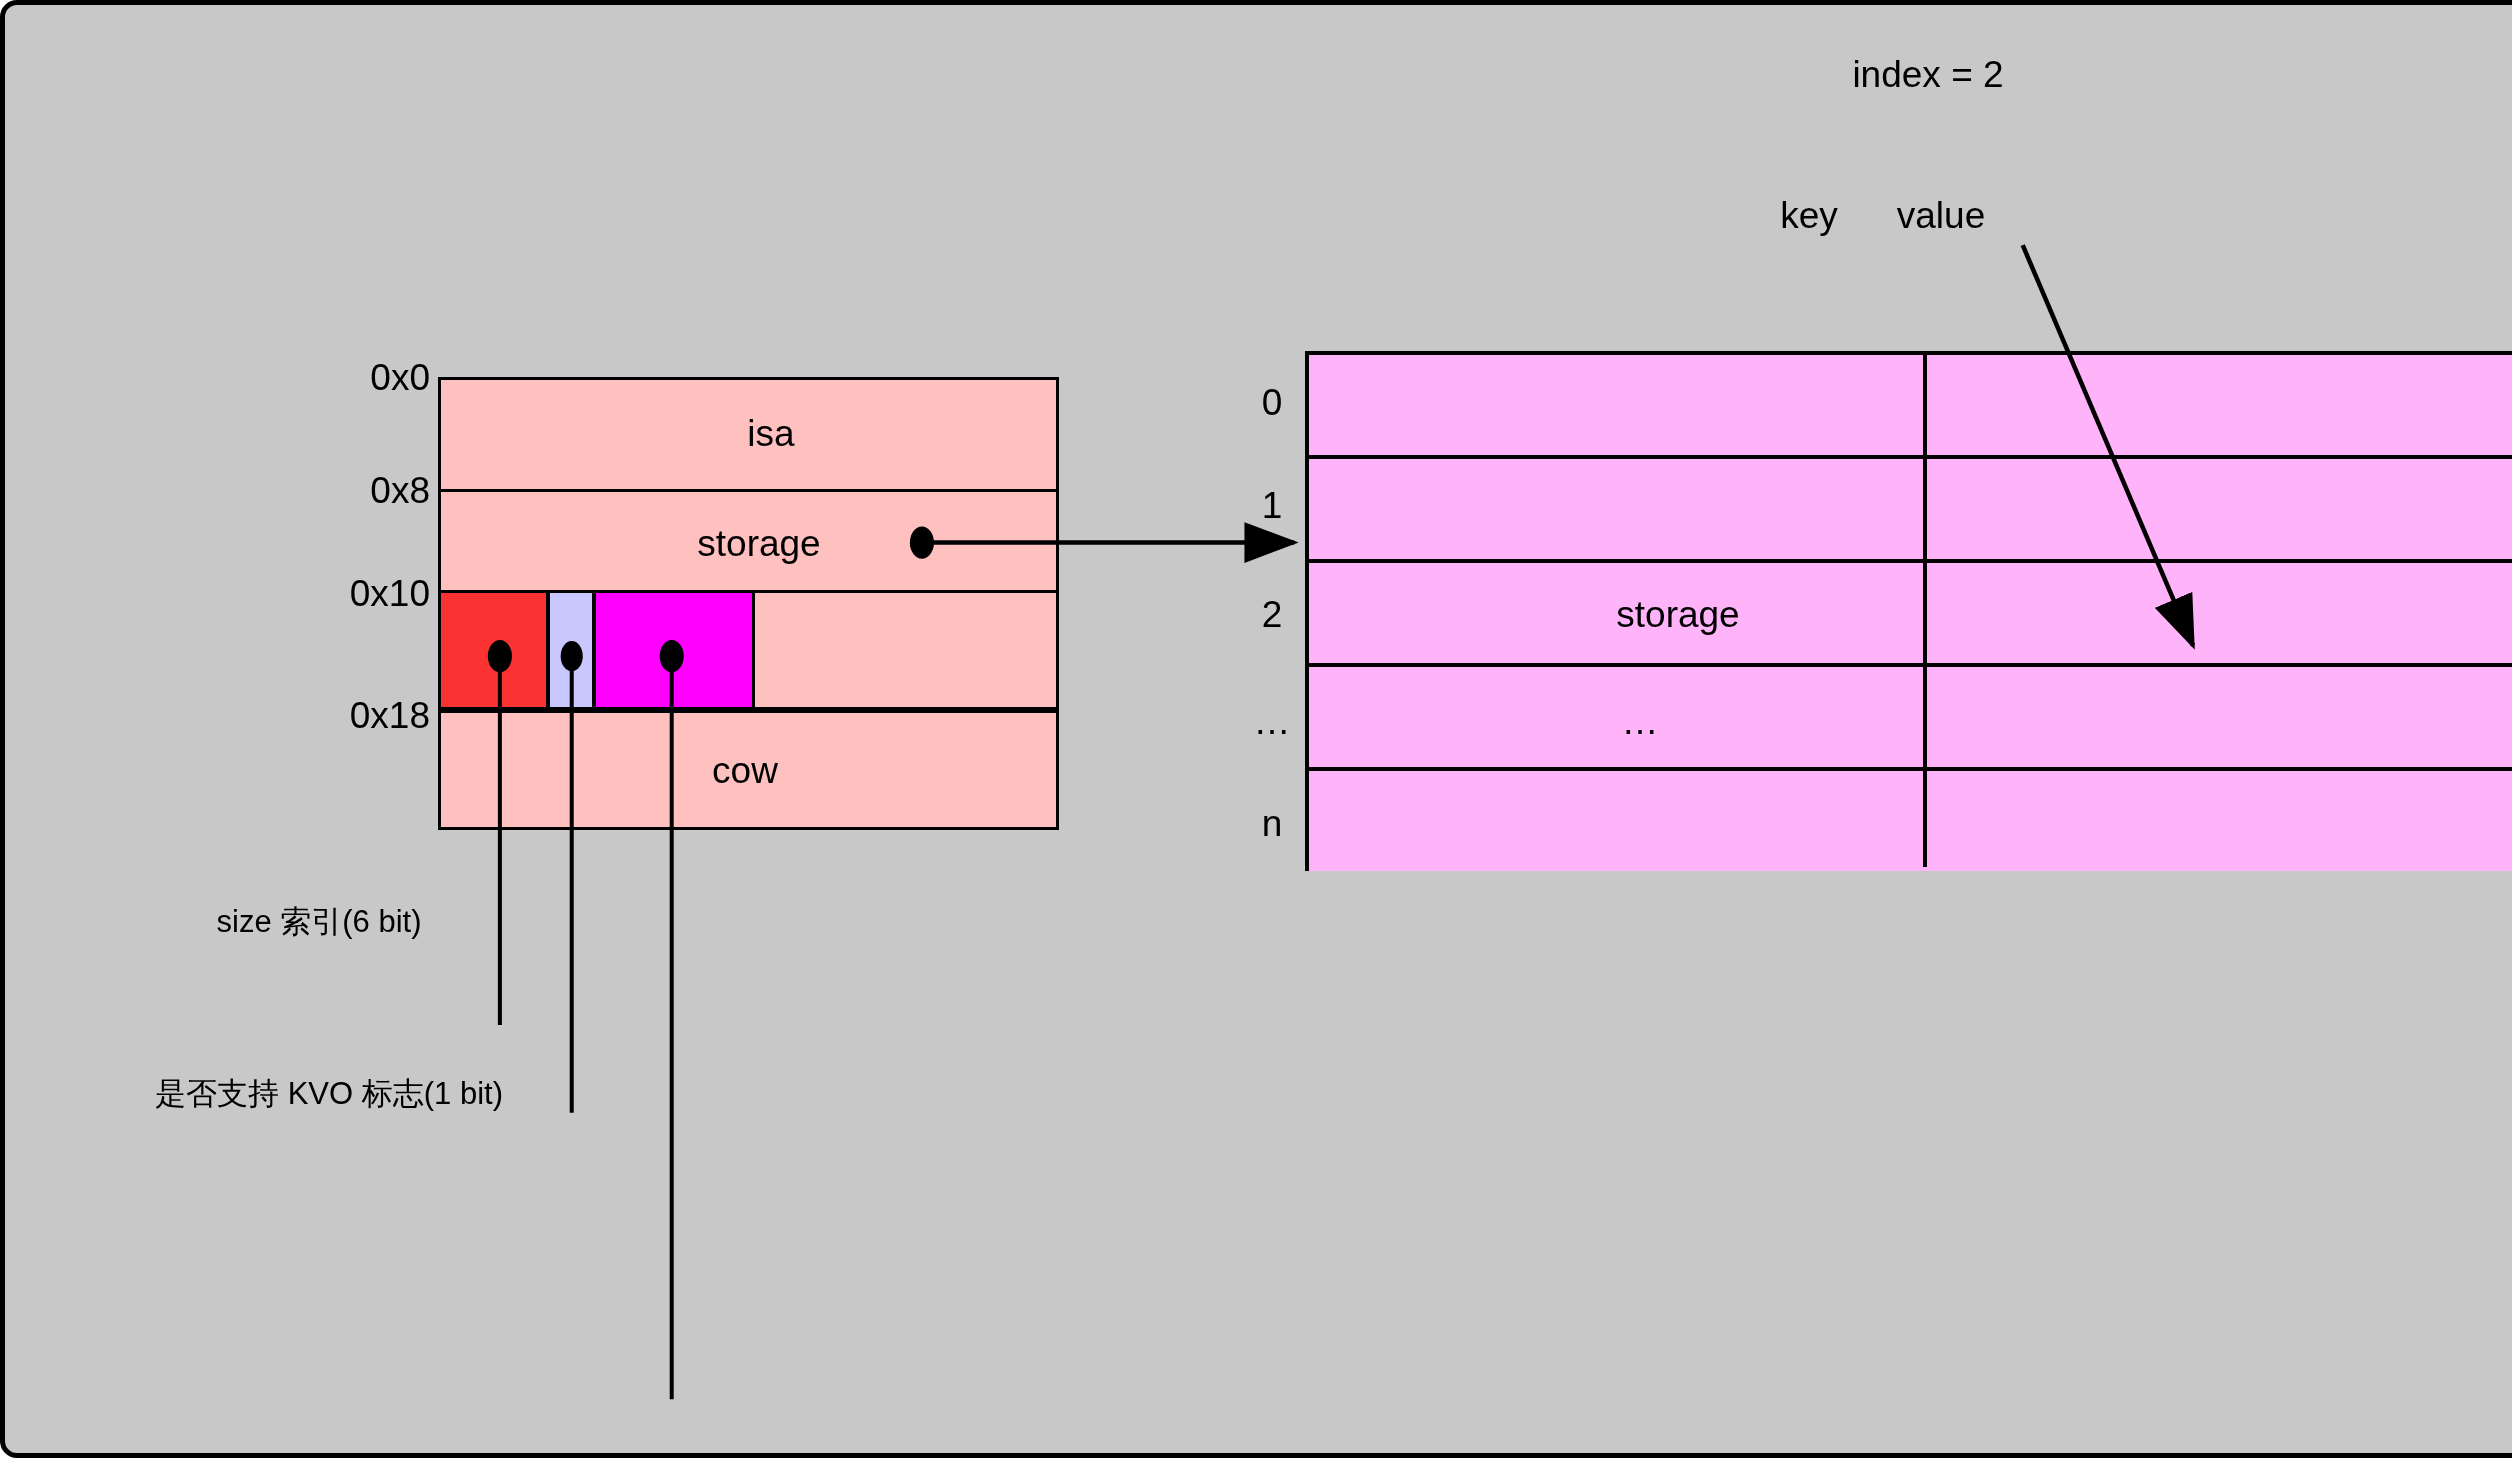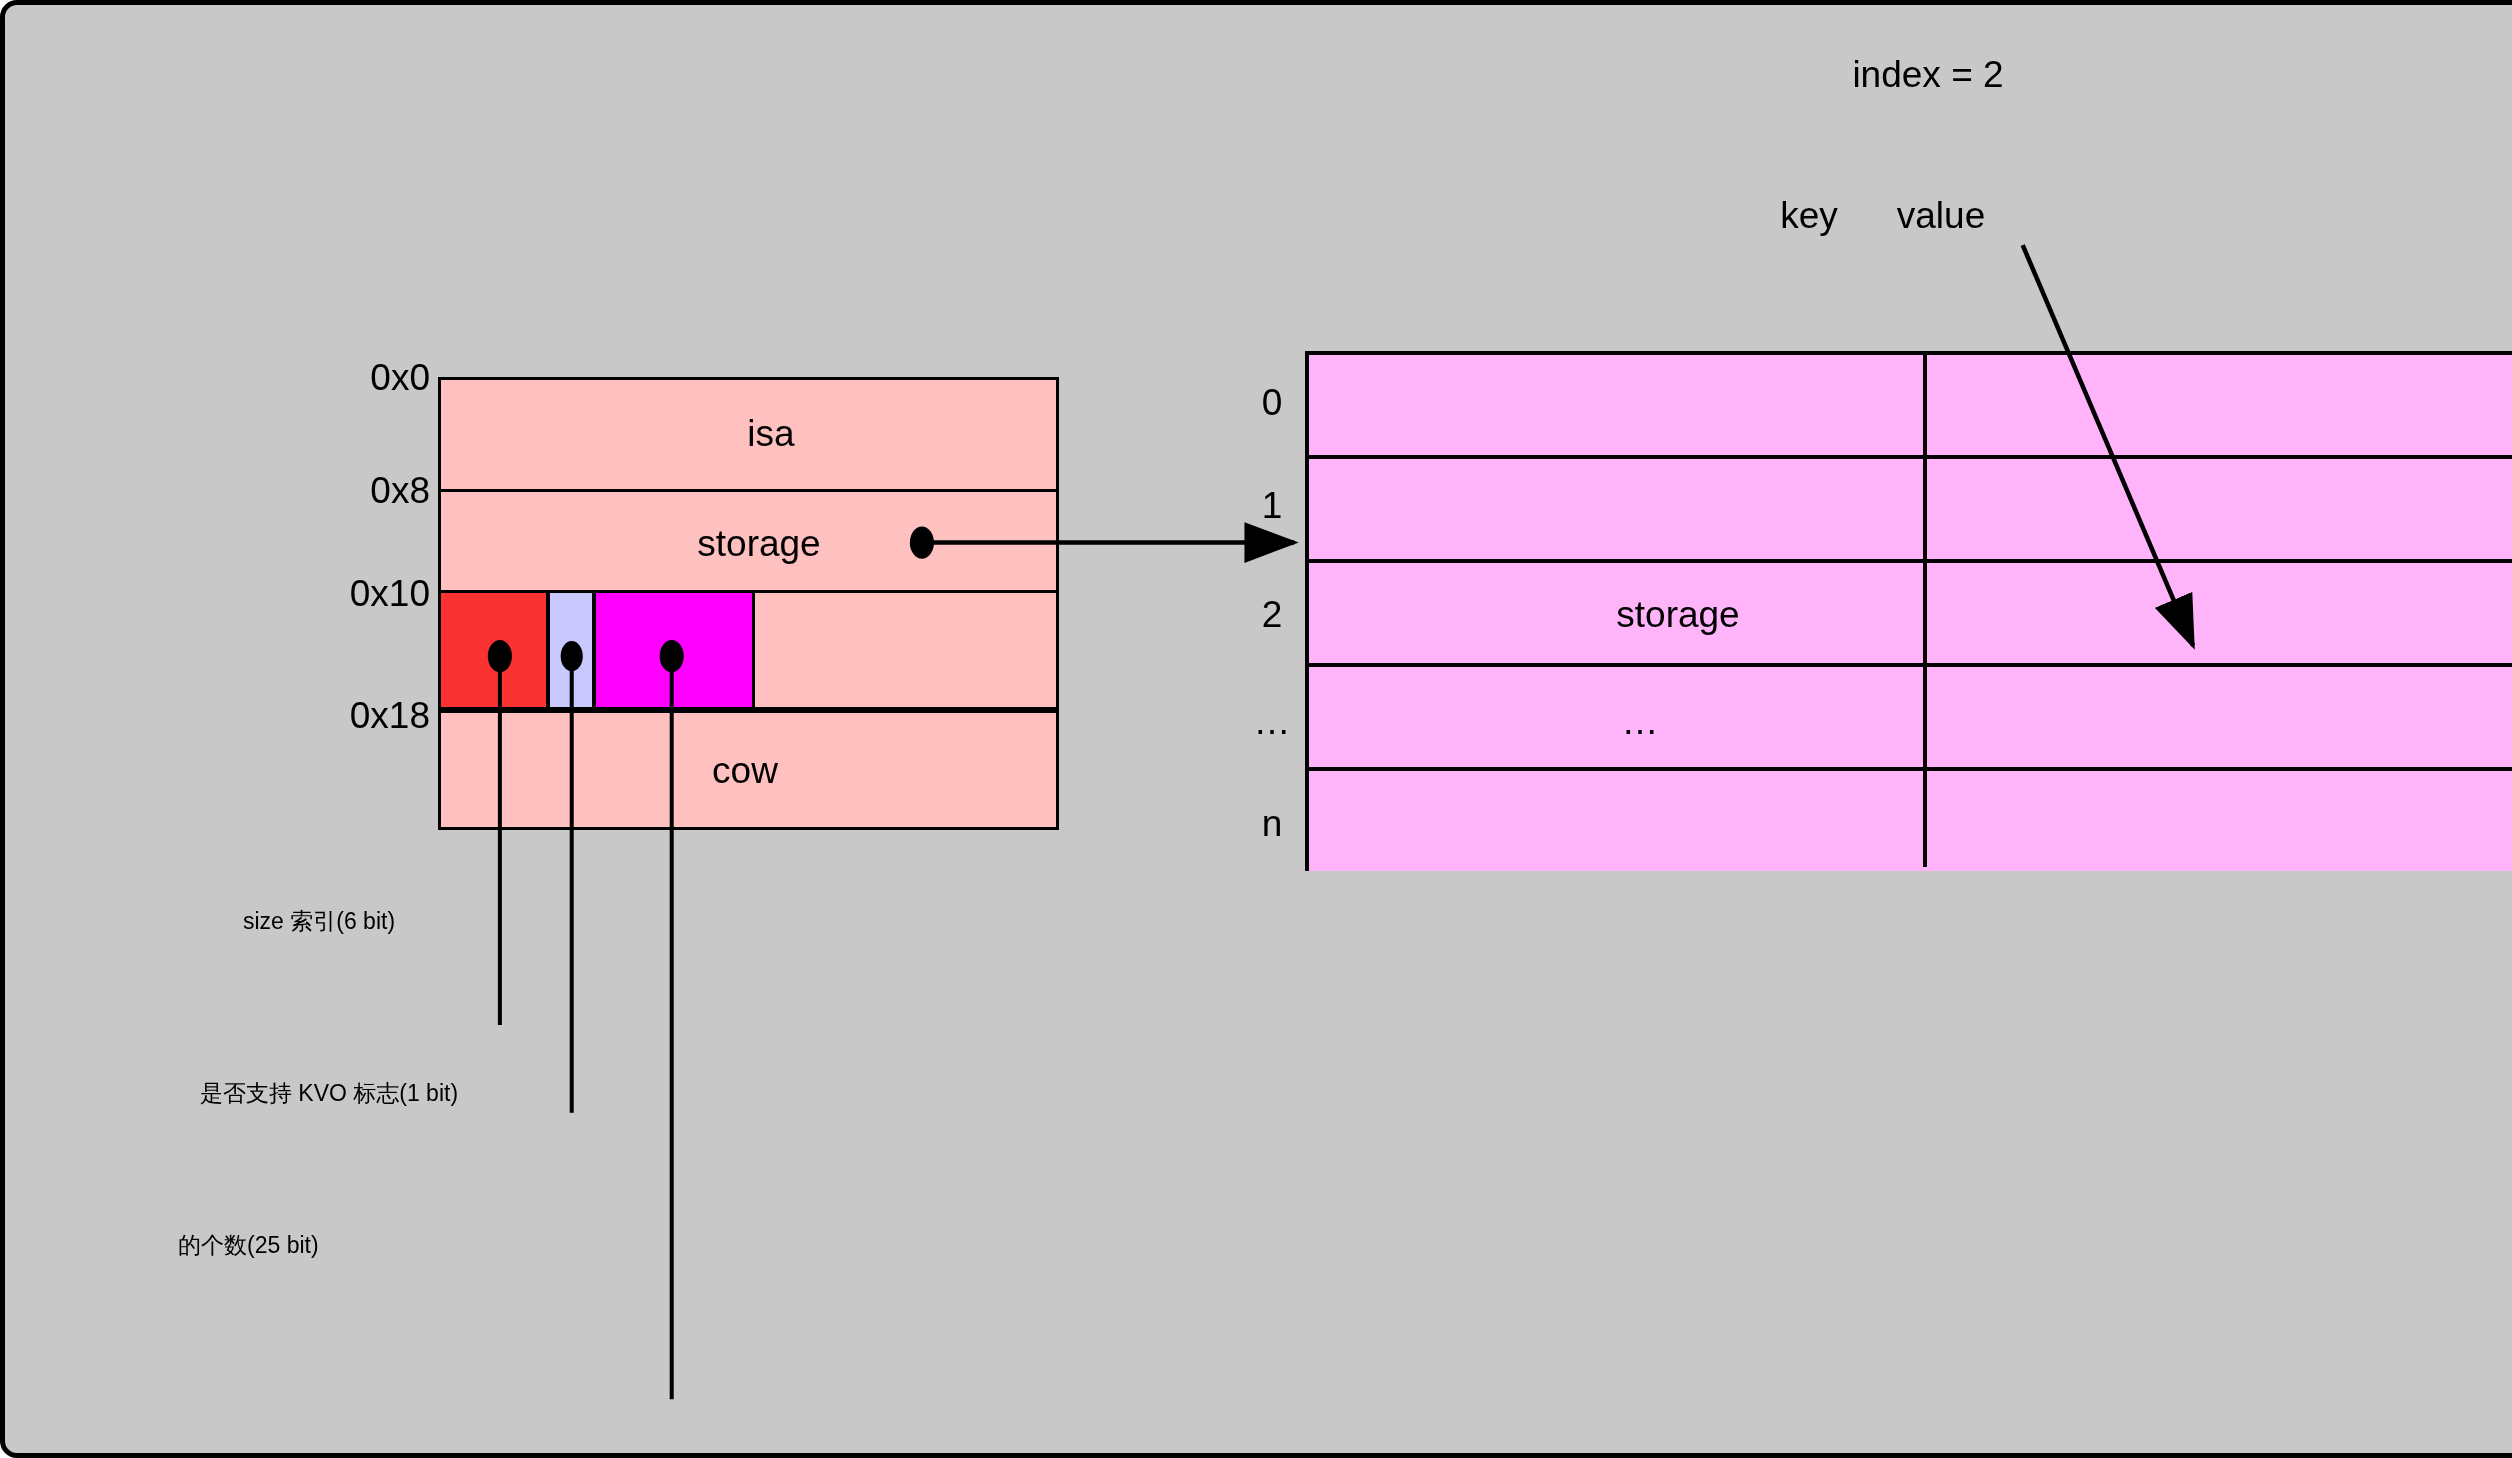--- a/index.html
+++ b/index.html
@@ -15,21 +15,21 @@
     font-family:"Liberation Sans","DejaVu Sans",sans-serif;
     color:#000;
   }
   #svgLayer{position:absolute;left:0;top:0;width:2599px;height:1458px;pointer-events:none;}
 
   .txt{position:absolute;white-space:pre;line-height:1.18;}
   .c{transform:translate(-50%,-50%);}
   .rmid{transform:translate(-100%,-50%);}
 
   .f-big{font-size:37px;}
-  .f-cjk{font-size:23px;}
+  .f-cjk{font-size:31px;}
   .seg{position:absolute;box-sizing:border-box;border:3px solid #000;}
   .pink{background:#ffc0c0;}
   .red{background:#fa3232;}
   .lav{background:#c8c8ff;}
   .mag{background:#ff00ff;}
 
   
   .tbl{position:absolute;box-sizing:border-box;border:4px solid #000;background:#ffb4fa;}
   .trow{position:absolute;box-sizing:border-box;background:#ffb4fa;border-bottom:4px solid #000;}
   .trow.last{border-bottom:none;}
@@ -78,21 +78,20 @@
   <div class="txt f-big c" style="left:1267px;top:610px;">2</div>
   <div class="txt f-big c" style="left:1267px;top:717px;">…</div>
   <div class="txt f-big c" style="left:1267px;top:819px;">n</div>
 
   <div class="txt f-big c" style="left:1673px;top:610px;">storage</div>
   <div class="txt f-big c" style="left:1635px;top:717px;">…</div>
 
   <div class="txt f-cjk c" style="left:314px;top:917px;">size 索引(6 bit)</div>
   <div class="txt f-cjk c" style="left:324px;top:1089px;">是否支持 KVO 标志(1 bit)</div>
   <div style="position:absolute;left:173px;top:1226px;width:528px;">
-    <div class="f-cjk" style="line-height:1.3;">的个数(25 bit)</div>
   </div>
 
   <svg id="svgLayer" viewBox="0 0 5173 2902" xmlns="http://www.w3.org/2000/svg">
     <defs>
       <marker id="ah" markerWidth="12" markerHeight="9" refX="11" refY="4.5" orient="auto" markerUnits="strokeWidth">
         <path d="M0,0 L12,4.5 L0,9 z" fill="#000"></path>
       </marker>
     </defs>
 
     <line x1="1835" y1="1070" x2="2566" y2="1070" stroke="#000" stroke-width="9" marker-end="url(#ah)"></line>

